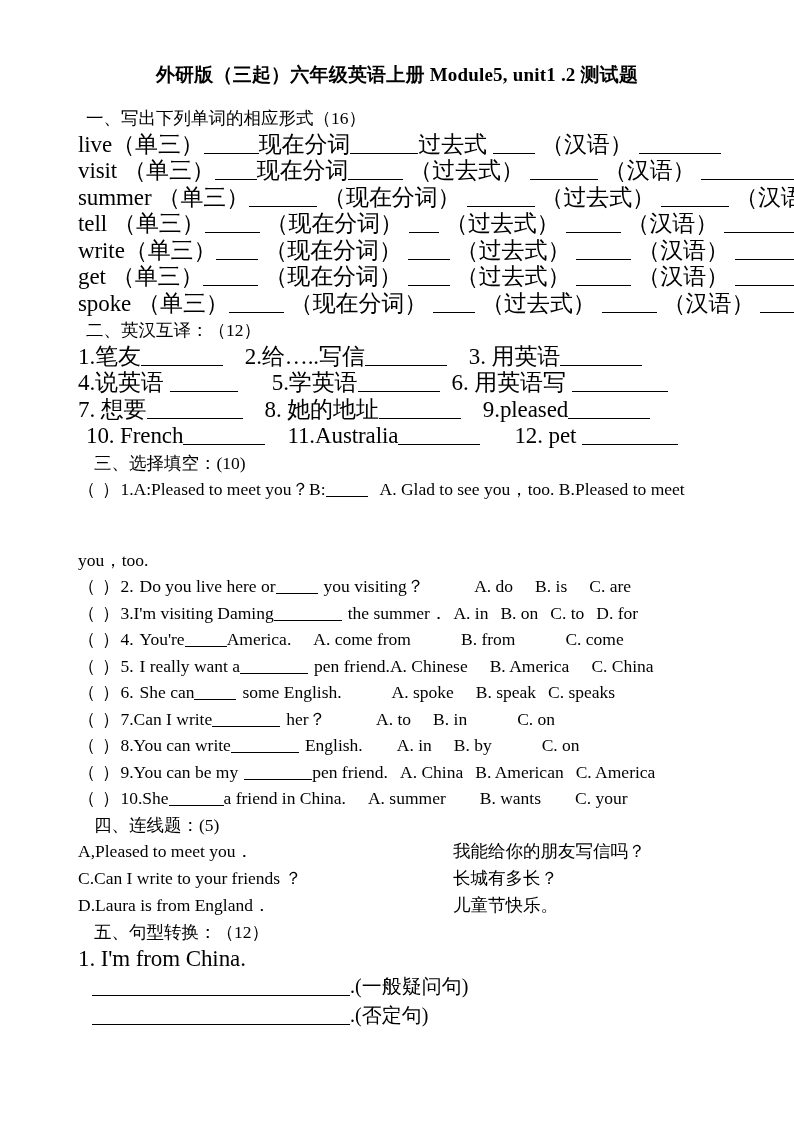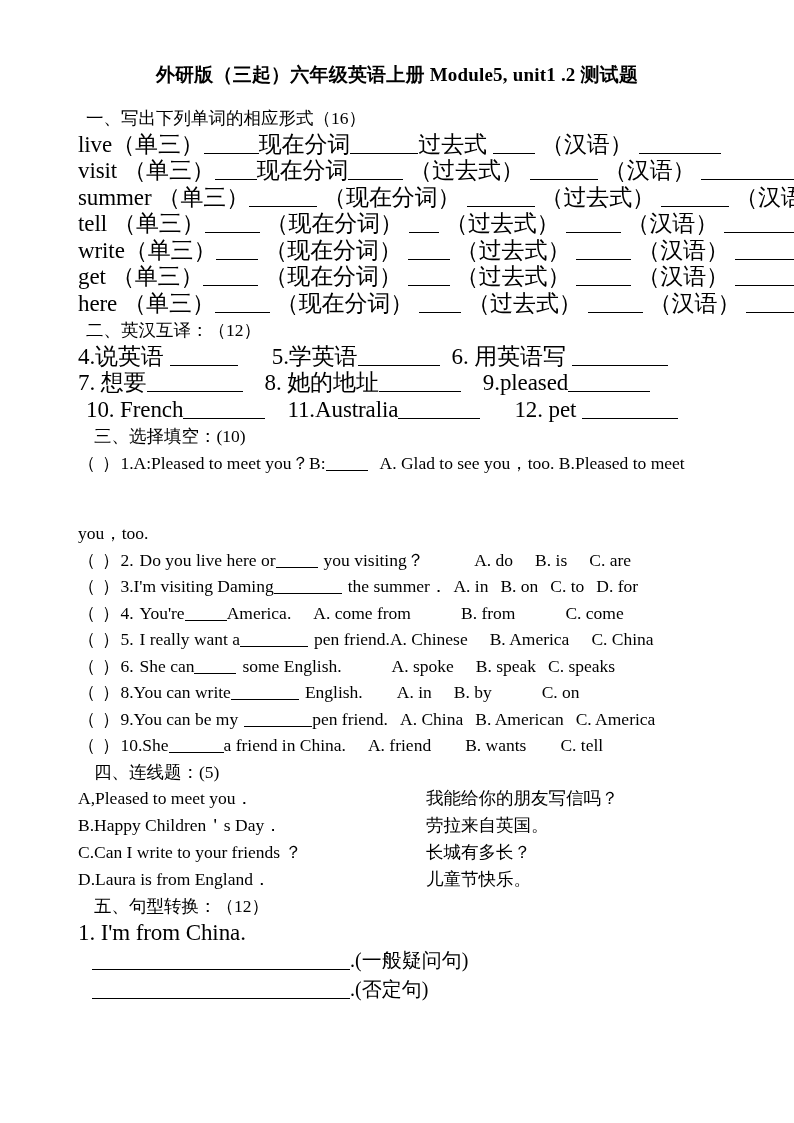--- a/index.html
+++ b/index.html
@@ -76,20 +76,21 @@
   .mc-paren { letter-spacing: 1px; }
   .wrap-line {
     font-size: 17.5px;
     line-height: 26.5px;
     margin-top: 44px;
   }
   .match-row {
     display: flex;
     font-size: 17.5px;
     line-height: 27px;
+    gap: 27px;
   }
   .match-left { width: 348px; flex: 0 0 348px; white-space: nowrap; }
   .match-right { white-space: nowrap; }
   .blank-long {
     display: inline-block;
     border-bottom: 1.4px solid #000;
     width: 258px;
     height: 15px;
     vertical-align: -3px;
   }
@@ -130,25 +131,28 @@
 
     <div class="line">
       <span>write</span><span>（单三）</span><span class="u u-s"></span><span class="sp-xs"></span><span>（现在分词）</span><span class="sp-xs"></span><span class="u u-s"></span><span class="sp-xs"></span><span>（过去式）</span><span class="sp-xs"></span><span class="u u-m"></span><span class="sp-xs"></span><span>（汉语）</span><span class="sp-xs"></span><span class="u u-xl"></span>
     </div>
 
     <div class="line">
       <span>get</span><span class="sp-xs"></span><span>（单三）</span><span class="u u-m"></span><span class="sp-xs"></span><span>（现在分词）</span><span class="sp-xs"></span><span class="u u-s"></span><span class="sp-xs"></span><span>（过去式）</span><span class="sp-xs"></span><span class="u u-m"></span><span class="sp-xs"></span><span>（汉语）</span><span class="sp-xs"></span><span class="u u-xl"></span>
     </div>
 
     <div class="line">
-      <span>here</span><span class="sp-xs"></span><span>（单三）</span><span class="u u-m"></span><span class="sp-xs"></span><span>（现在分词）</span><span class="sp-xs"></span><span class="u u-s"></span><span class="sp-xs"></span><span>（过去式）</span><span class="sp-xs"></span><span class="u u-m"></span><span class="sp-xs"></span><span>（汉语）</span><span class="sp-xs"></span><span class="u u-xl"></span>
+      <span>spoke</span><span class="sp-xs"></span><span>（单三）</span><span class="u u-m"></span><span class="sp-xs"></span><span>（现在分词）</span><span class="sp-xs"></span><span class="u u-s"></span><span class="sp-xs"></span><span>（过去式）</span><span class="sp-xs"></span><span class="u u-m"></span><span class="sp-xs"></span><span>（汉语）</span><span class="sp-xs"></span><span class="u u-xl"></span>
     </div>
 
     <div class="section-head">二、英汉互译：（12）</div>
 
+    <div class="line">
+      <span>1.笔友</span><span class="u u-xl"></span><span class="sp-m"></span><span>2.给…..写信</span><span class="u u-xl"></span><span class="sp-m"></span><span>3. 用英语</span><span class="u u-xl"></span>
+    </div>
 
     <div class="line">
       <span>4.说英语</span><span class="sp-xs"></span><span class="u u-l"></span><span class="sp-l"></span><span>5.学英语</span><span class="u u-xl"></span><span class="sp-s"></span><span>6. 用英语写</span><span class="sp-xs"></span><span class="u u-xxl"></span>
     </div>
 
     <div class="line">
       <span>7. 想要</span><span class="u u-xxl"></span><span class="sp-m"></span><span>8. 她的地址</span><span class="u u-xl"></span><span class="sp-m"></span><span>9.pleased</span><span class="u u-xl"></span>
     </div>
 
     <div class="line indent-1">
@@ -175,44 +179,43 @@
     </div>
 
     <div class="mc-row">
       <span class="mc-paren">（   ）</span><span>5.</span><span class="sp-xs"></span><span>I really want a</span><span class="u u-l"></span><span class="sp-xs"></span><span>pen friend.</span><span>A. Chinese</span><span class="sp-m"></span><span>B. America</span><span class="sp-m"></span><span>C. China</span>
     </div>
 
     <div class="mc-row">
       <span class="mc-paren">（   ）</span><span>6.</span><span class="sp-xs"></span><span>She can</span><span class="u u-s"></span><span class="sp-xs"></span><span>some English.</span><span class="sp-xl"></span><span>A. spoke</span><span class="sp-m"></span><span>B. speak</span><span class="sp-s"></span><span>C. speaks</span>
     </div>
 
+    <div class="mc-row">
+      <span class="mc-paren">（   ）</span><span>7.</span><span>Can I write</span><span class="u u-l"></span><span class="sp-xs"></span><span>her？</span><span class="sp-xl"></span><span>A. to</span><span class="sp-m"></span><span>B. in</span><span class="sp-xl"></span><span>C. on</span>
+    </div>
 
     <div class="mc-row">
       <span class="mc-paren">（   ）</span><span>8.</span><span>You can write</span><span class="u u-l"></span><span class="sp-xs"></span><span>English.</span><span class="sp-l"></span><span>A. in</span><span class="sp-m"></span><span>B. by</span><span class="sp-xl"></span><span>C. on</span>
     </div>
 
     <div class="mc-row">
       <span class="mc-paren">（   ）</span><span>9.</span><span>You can be my</span><span class="sp-xs"></span><span class="u u-l"></span><span>pen friend.</span><span class="sp-s"></span><span>A. China</span><span class="sp-s"></span><span>B. American</span><span class="sp-s"></span><span>C. America</span>
     </div>
 
     <div class="mc-row">
-      <span class="mc-paren">（   ）</span><span>10.</span><span>She</span><span class="u u-m"></span><span>a friend in China.</span><span class="sp-m"></span><span>A. friend</span><span class="sp-l"></span><span>B. wants</span><span class="sp-l"></span><span>C. tell</span>
+      <span class="mc-paren">（   ）</span><span>10.</span><span>She</span><span class="u u-m"></span><span>a friend in China.</span><span class="sp-m"></span><span>A. summer</span><span class="sp-l"></span><span>B. wants</span><span class="sp-l"></span><span>C. your</span>
     </div>
 
     <div class="section-head indent-1">四、连线题：(5)</div>
 
     <div class="match-row">
       <span class="match-left">A,Pleased to meet you．</span>
       <span class="match-right">我能给你的朋友写信吗？</span>
     </div>
     <div class="match-row">
-      <span class="match-left">B.Happy Children＇s Day．</span>
-      <span class="match-right">劳拉来自英国。</span>
-    </div>
-    <div class="match-row">
       <span class="match-left">C.Can I write to your friends ？</span>
       <span class="match-right">长城有多长？</span>
     </div>
     <div class="match-row">
       <span class="match-left">D.Laura is from England．</span>
       <span class="match-right">儿童节快乐。</span>
     </div>
 
     <div class="section-head indent-1">五、句型转换：（12）</div>
     <div class="line">1. I'm from China.</div>

